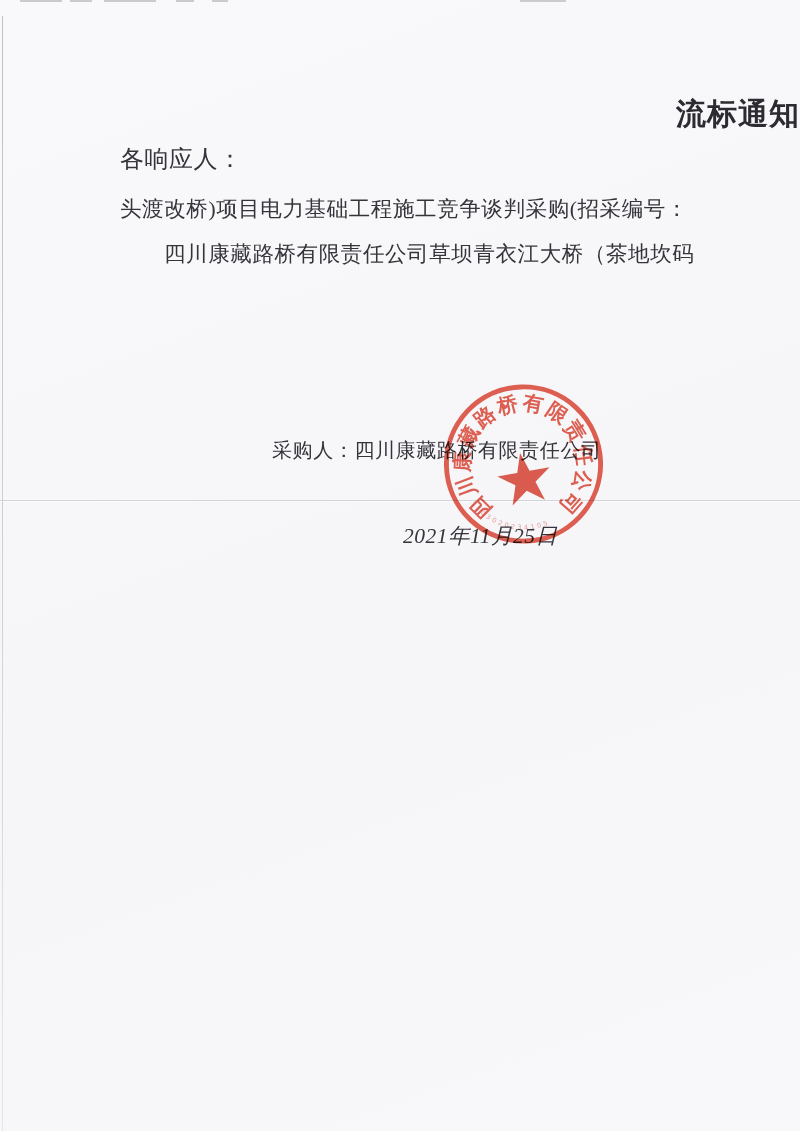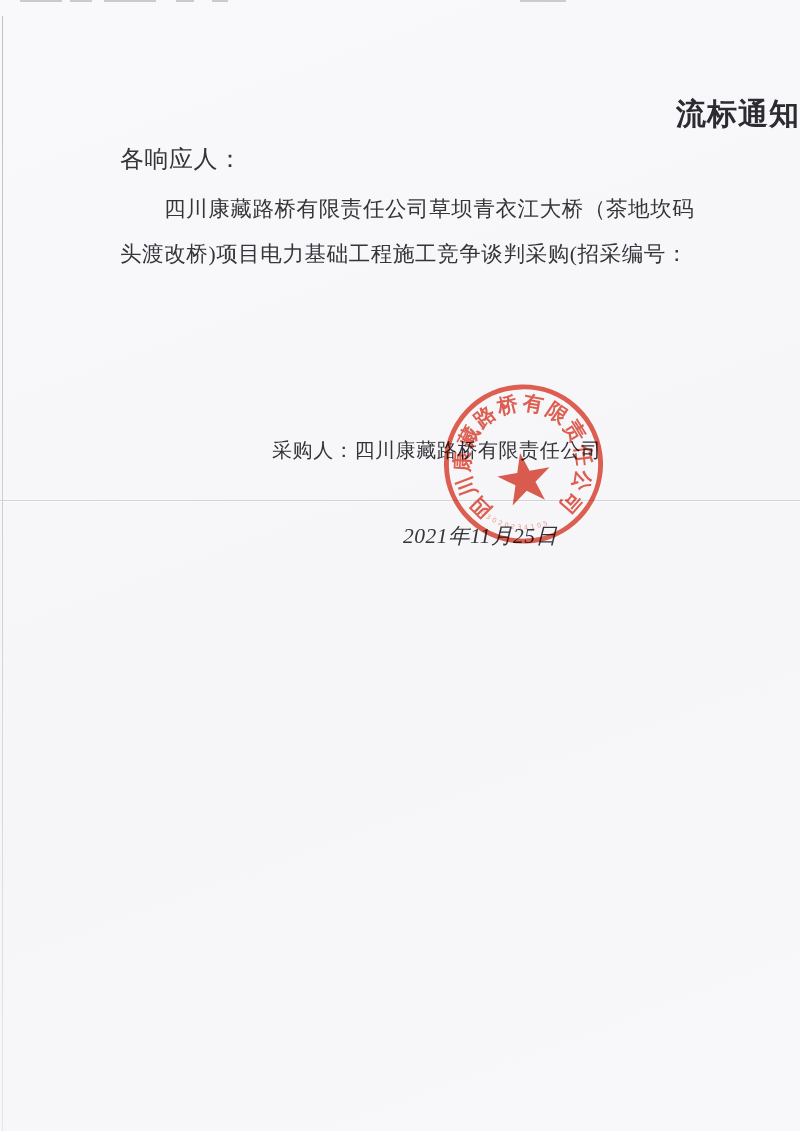--- a/index.html
+++ b/index.html
@@ -71,22 +71,22 @@
   <div class="edge-dash" style="left:212px;width:16px;"></div>
   <div class="edge-dash" style="left:520px;width:46px;"></div>
   <div class="left-edge"></div>
   <div class="crease"></div>
 
   <h1 class="doc-title">流标通知</h1>
 
   <div class="salutation">各响应人：</div>
 
   <div class="body-par">
+    <div class="body-line">头渡改桥)项目电力基础工程施工竞争谈判采购(招采编号：</div>
     <div class="body-line first">四川康藏路桥有限责任公司草坝青衣江大桥（茶地坎码</div>
-    <div class="body-line">头渡改桥)项目电力基础工程施工竞争谈判采购(招采编号：</div>
   </div>
 
   <div class="purchaser-line">
     <span>采购人：</span><span>四川康藏路桥有限责任公司</span>
   </div>
 
   <div class="date-line">2021年11月25日</div>
 
   <svg class="stamp" viewBox="0 0 200 200">
     <defs>

